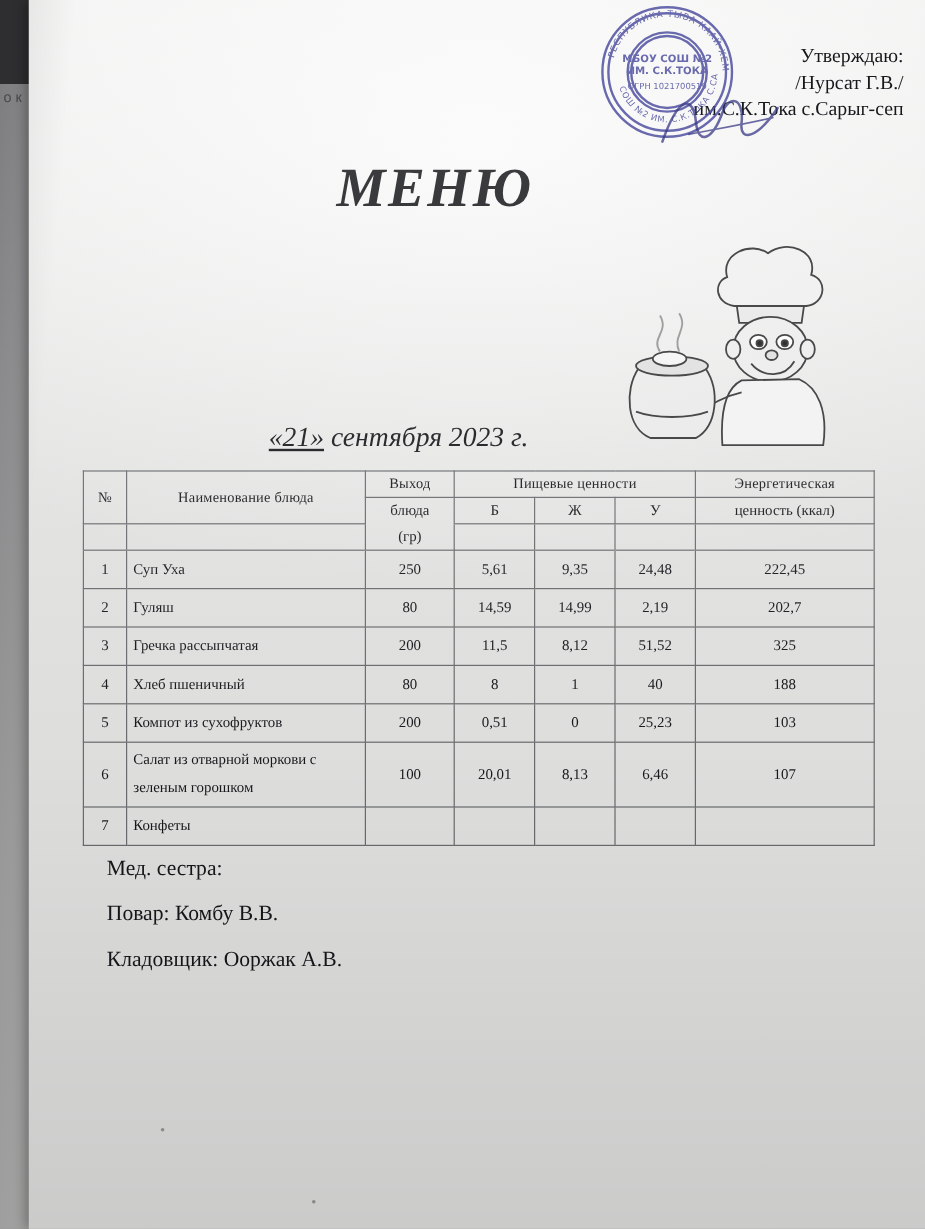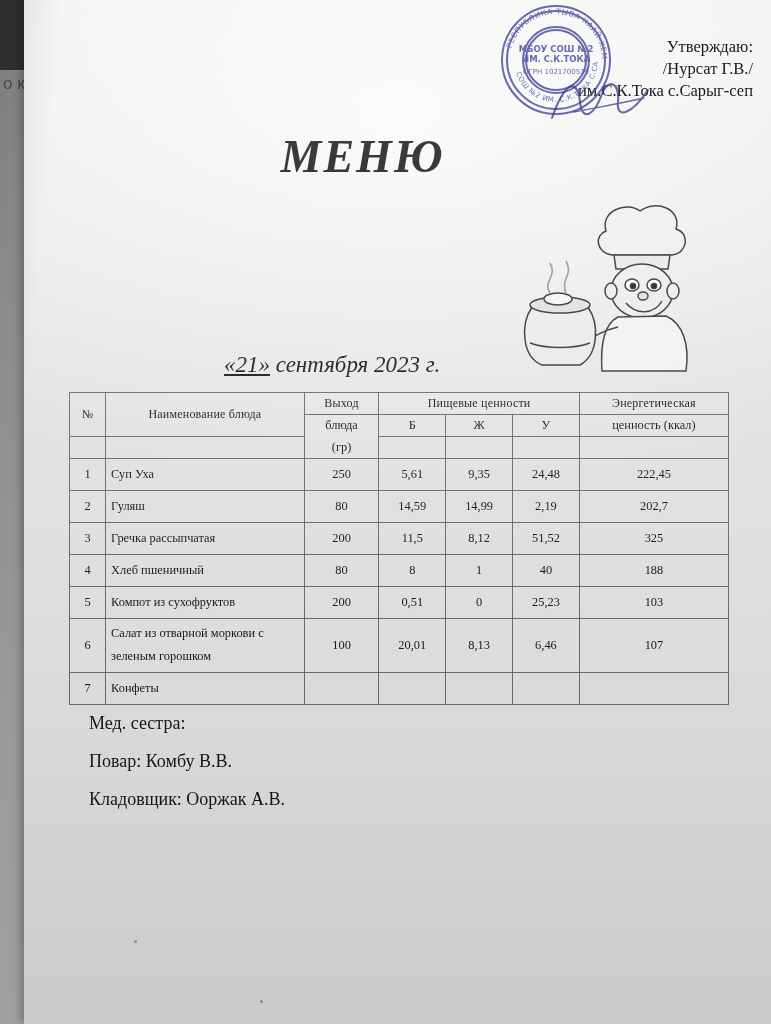--- a/index.html
+++ b/index.html
@@ -22,21 +22,21 @@
   }
   .backdrop-dark {
     position: absolute;
     left: 0; top: 0;
     width: 26px; height: 70px;
     background: #2e2e30;
   }
   .backdrop-letter {
     position: absolute;
     left: 3px; top: 74px;
-    font-size: 17px;
+    font-size: 12px;
     color: #4a4a4c;
     font-family: "Liberation Sans", sans-serif;
   }
 
   
   .paper {
     position: absolute;
     left: 24px;
     top: 0;
     width: 747px;

